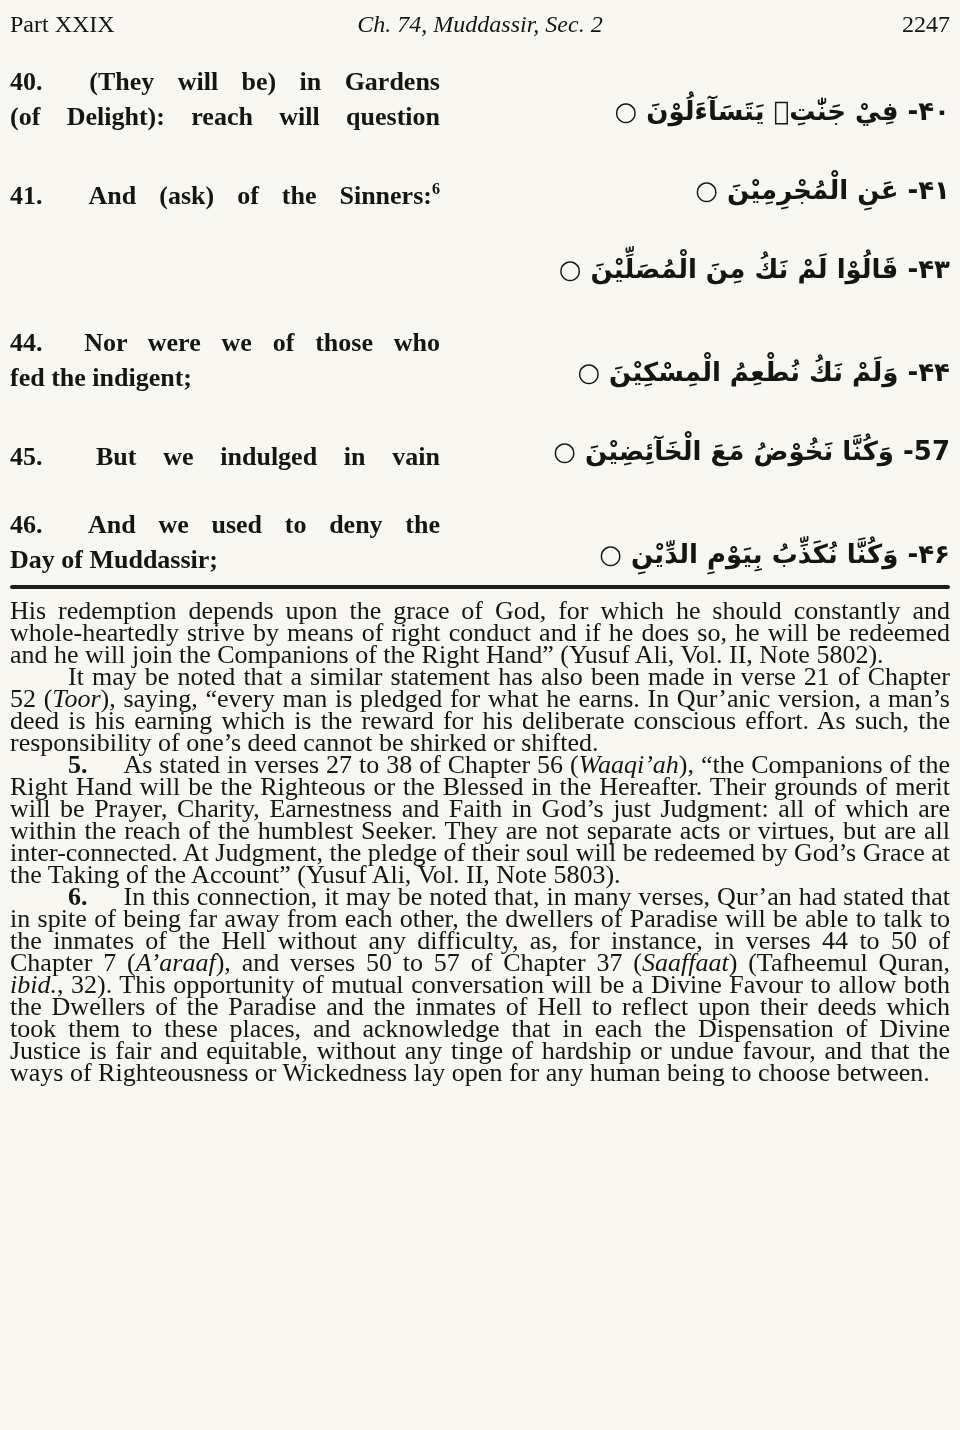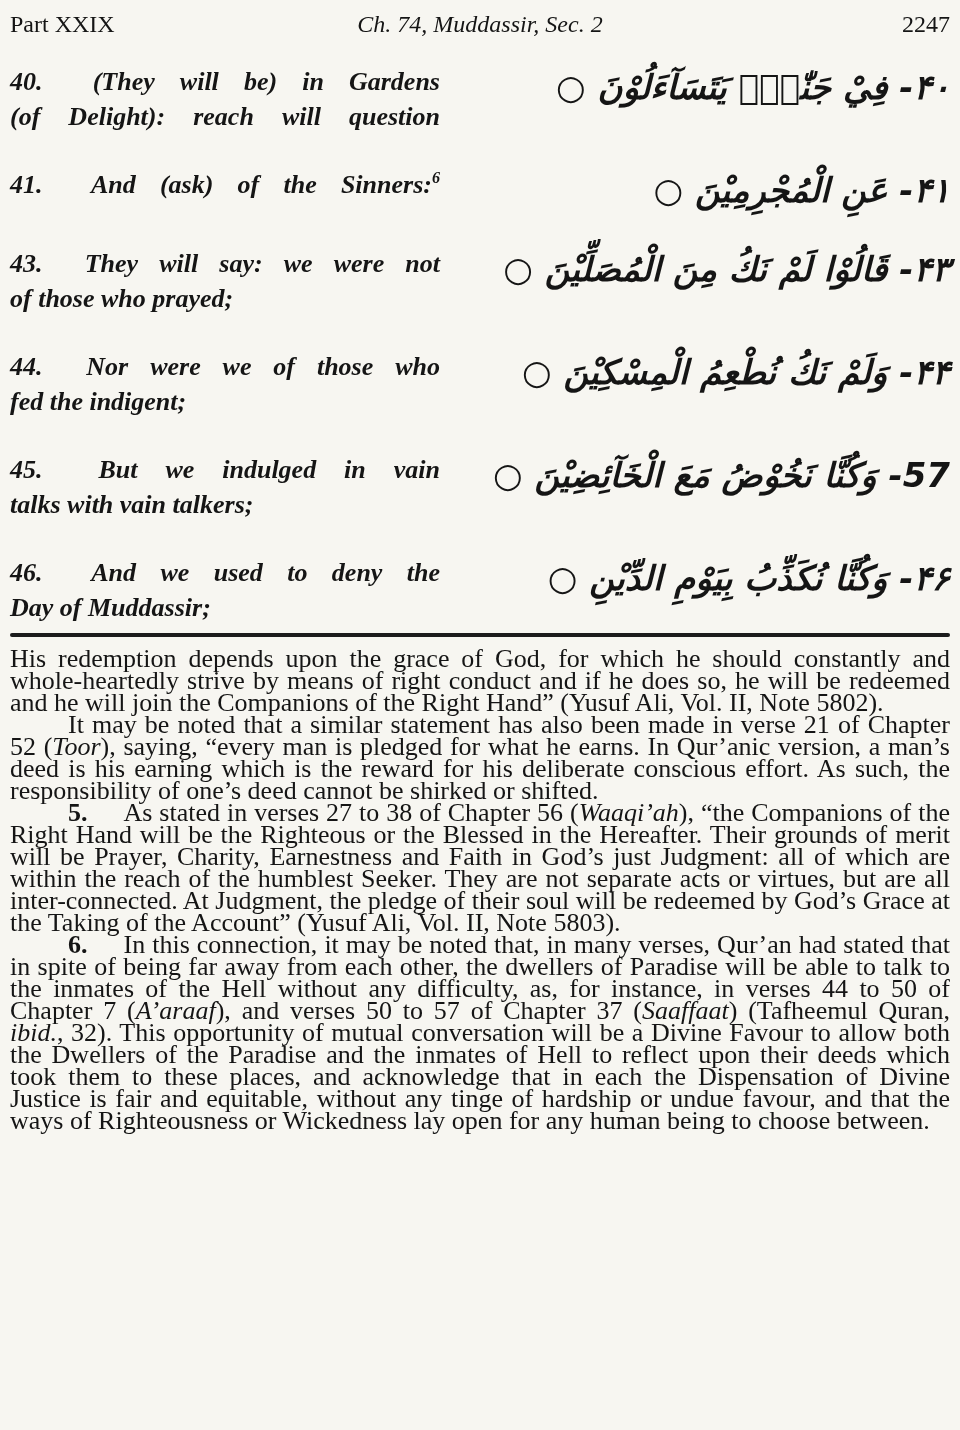--- a/index.html
+++ b/index.html
@@ -14,34 +14,34 @@
   .page { width: 960px; height: 1430px; padding: 10px 10px 0 10px; }
 
   
   .hdr { display: flex; align-items: baseline; font-size: 24px; line-height: 28px; }
   .hdr-left  { width: 230px; text-align: left; }
   .hdr-center{ flex: 1; text-align: center; font-style: italic; }
   .hdr-right { width: 230px; text-align: right; }
 
   
   .verses { margin-top: 26px; }
-  .vrow { display: flex; align-items: flex-start; margin-bottom: 33px; font-style: italic; }
+  .vrow { display: flex; align-items: flex-end; margin-bottom: 33px; }
   .ven {
     width: 430px;
     font-weight: bold;
     font-size: 26px;
     line-height: 35px;
   }
   .vline { text-align: justify; text-align-last: justify; }
   .vline.last { text-align-last: left; }
   .var {
     flex: 1;
     font-family: "DejaVu Sans", sans-serif;
     font-weight: bold;
-    font-size: 34px;
+    font-size: 26px;
     line-height: 46px;
     text-align: right;
     white-space: nowrap;
     padding-left: 2px;
   }
   sup { font-size: 62%; line-height: 0; }
 
   
   .rule { border: 0; border-top: 4px solid #1c1c1c; margin: 6px 0 11px 0; }
 
@@ -78,39 +78,34 @@
 
     <div class="vrow">
       <div class="ven">
         <div class="vline">41.&nbsp;&nbsp;And (ask) of the Sinners:<sup>6</sup></div>
       </div>
       <div class="var" dir="rtl">۴۱- عَنِ الْمُجْرِمِيْنَ ○</div>
     </div>
 
 
     <div class="vrow">
-      <div class="ven">
-        <div class="vline">43.&nbsp;&nbsp;They will say: we were not</div>
-        <div class="vline last">of those who prayed;</div>
-      </div>
       <div class="var" dir="rtl">۴۳- قَالُوْا لَمْ نَكُ مِنَ الْمُصَلِّيْنَ ○</div>
     </div>
 
     <div class="vrow">
       <div class="ven">
         <div class="vline">44.&nbsp;&nbsp;Nor were we of those who</div>
         <div class="vline last">fed the indigent;</div>
       </div>
       <div class="var" dir="rtl">۴۴- وَلَمْ نَكُ نُطْعِمُ الْمِسْكِيْنَ ○</div>
     </div>
 
     <div class="vrow">
       <div class="ven">
         <div class="vline">45.&nbsp;&nbsp;But we indulged in vain</div>
-        <div class="vline last">talks with vain talkers;</div>
       </div>
       <div class="var" dir="rtl">57- وَكُنَّا نَخُوْضُ مَعَ الْخَآئِضِيْنَ ○</div>
     </div>
 
     <div class="vrow" style="margin-bottom:8px">
       <div class="ven">
         <div class="vline">46.&nbsp;&nbsp;And we used to deny the</div>
         <div class="vline last">Day of Muddassir;</div>
       </div>
       <div class="var" dir="rtl">۴۶- وَكُنَّا نُكَذِّبُ بِيَوْمِ الدِّيْنِ ○</div>

